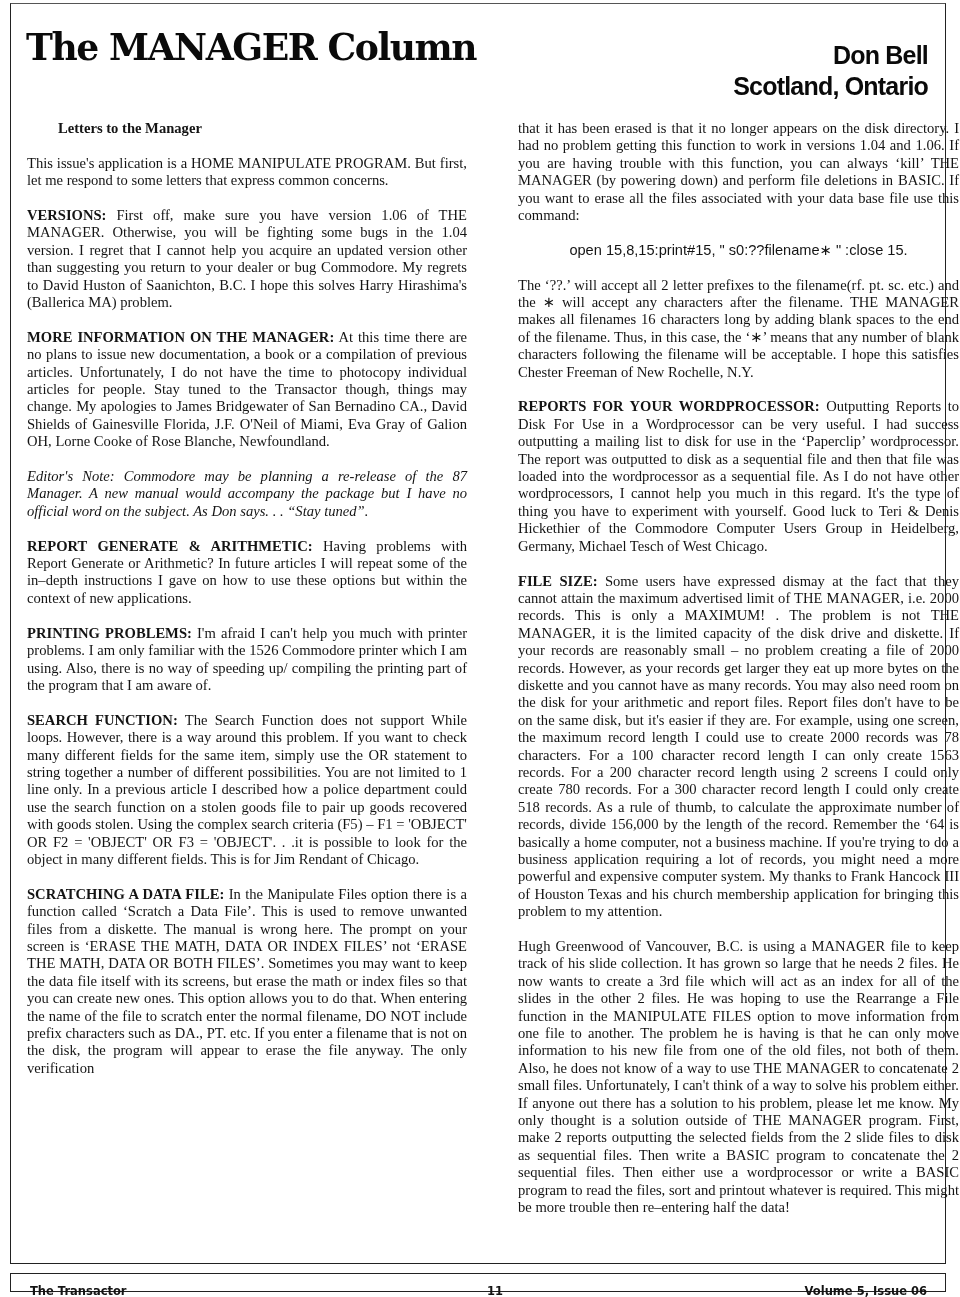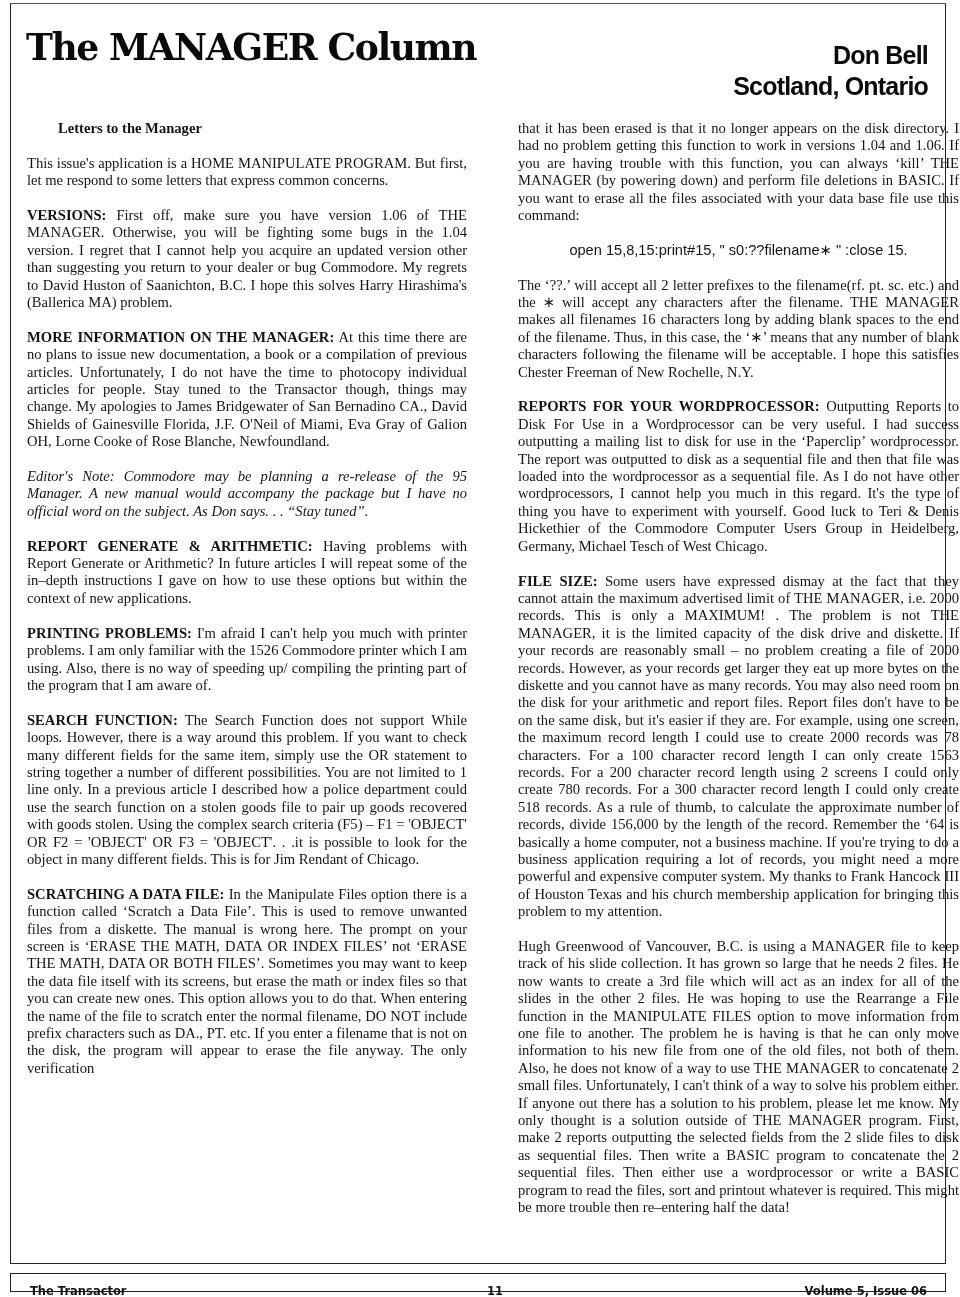--- a/index.html
+++ b/index.html
@@ -52,21 +52,21 @@
   <div>Scotland, Ontario</div>
 </div>
 
 <div class="col col-left">
   <span class="h-letters">Letters to the Manager</span>
   <p>This issue's application is a HOME MANIPULATE PROGRAM. But first, let me respond to some letters that express common concerns.</p>
 
   <p><span class="section-head">VERSIONS:</span><span> First off, make sure you have version 1.06 of THE MANAGER. Otherwise, you will be fighting some bugs in the 1.04 version. I regret that I cannot help you acquire an updated version other than suggesting you return to your dealer or bug Commodore. My regrets to David Huston of Saanichton, B.C. I hope this solves Harry Hirashima's (Ballerica MA) problem.</span></p>
   <p><span class="section-head">MORE INFORMATION ON THE MANAGER:</span><span> At this time there are no plans to issue new documentation,  a book or a compilation of previous articles. Unfortunately, I do not have the time to photocopy individual articles for people. Stay tuned to the Transactor though, things may change. My apologies to James Bridgewater of San Bernadino CA., David Shields of Gainesville Florida, J.F. O'Neil of Miami, Eva Gray of Galion OH, Lorne Cooke of Rose Blanche, Newfoundland.</span></p>
 
-  <p class="editor-note">Editor's Note: Commodore may be planning a re-release of the 95 Manager. A new manual would accompany the package but I have no official word on the subject. As Don says. . . “Stay tuned”.</p>
+  <p class="editor-note">Editor's Note: Commodore may be planning a re-release of the 87 Manager. A new manual would accompany the package but I have no official word on the subject. As Don says. . . “Stay tuned”.</p>
 
   <p><span class="section-head">REPORT GENERATE &amp; ARITHMETIC:</span><span> Having problems with Report Generate or Arithmetic? In future articles I will repeat some of the in–depth instructions I gave on how to use these options but within the context of new applications.</span></p>
   <p><span class="section-head">PRINTING PROBLEMS:</span><span> I'm afraid I can't help you much with printer problems. I am only familiar with the 1526 Commodore printer which I am using. Also, there is no way of speeding up/ compiling the printing part of the program that I am aware of.</span></p>
   <p><span class="section-head">SEARCH FUNCTION:</span><span> The Search Function does not support While loops. However, there is a way around this problem. If you want to check many different fields for the same item, simply use the OR statement to string together a number of different possibilities. You are not limited to 1 line only. In a previous article I described how a police department could use the search function on a stolen goods file to pair up goods recovered with goods stolen. Using the complex search criteria (F5) – F1 = 'OBJECT' OR F2 = 'OBJECT' OR F3 = 'OBJECT'. . .it is possible to look for the object in many different fields. This is for Jim Rendant of Chicago.</span></p>
   <p><span class="section-head">SCRATCHING A DATA FILE:</span><span> In the Manipulate Files option there is a function called ‘Scratch a Data File’. This is used to remove unwanted files from a diskette. The manual is wrong here. The prompt on your screen is ‘ERASE THE MATH, DATA OR INDEX FILES’ not ‘ERASE THE MATH, DATA OR BOTH FILES’. Sometimes you may want to keep the data file itself with its screens, but erase the math or index files so that you can create new ones. This option allows you to do that. When entering the name of the file to scratch enter the normal filename, DO NOT include prefix characters such as DA., PT. etc. If you enter a filename that is not on the disk, the program will appear to erase the file anyway. The only verification</span></p>
 </div>
 
 <div class="col col-right">
   <p>that it has been erased is that it no longer appears on the disk directory. I had no problem getting this function to work in versions 1.04 and 1.06. If you are having trouble with this function, you can always ‘kill’ THE MANAGER (by powering down) and perform file deletions in BASIC. If you want to erase all the files associated with your data base file use this command:</p>
   <div class="code-line">open 15,8,15:print#15, " s0:??filename∗ " :close 15.</div>

